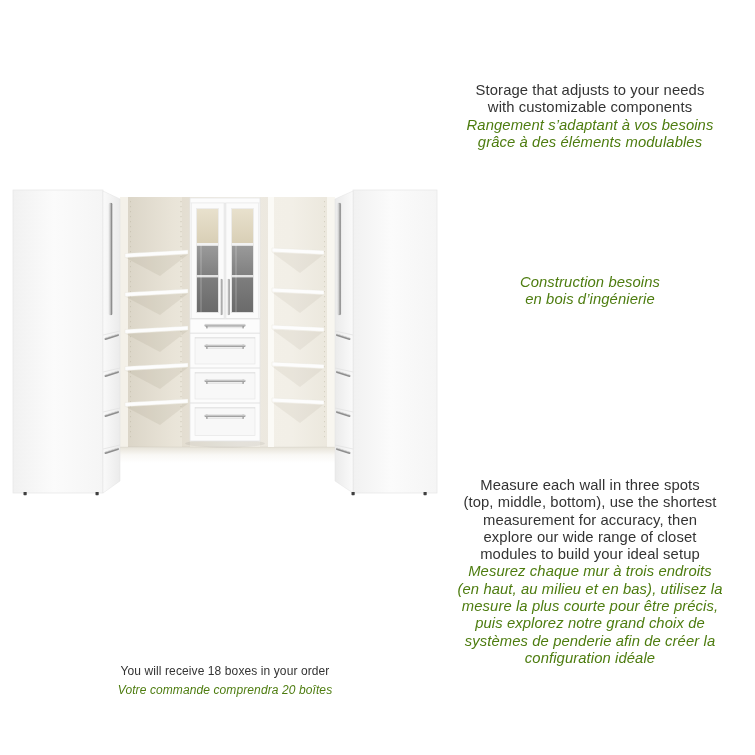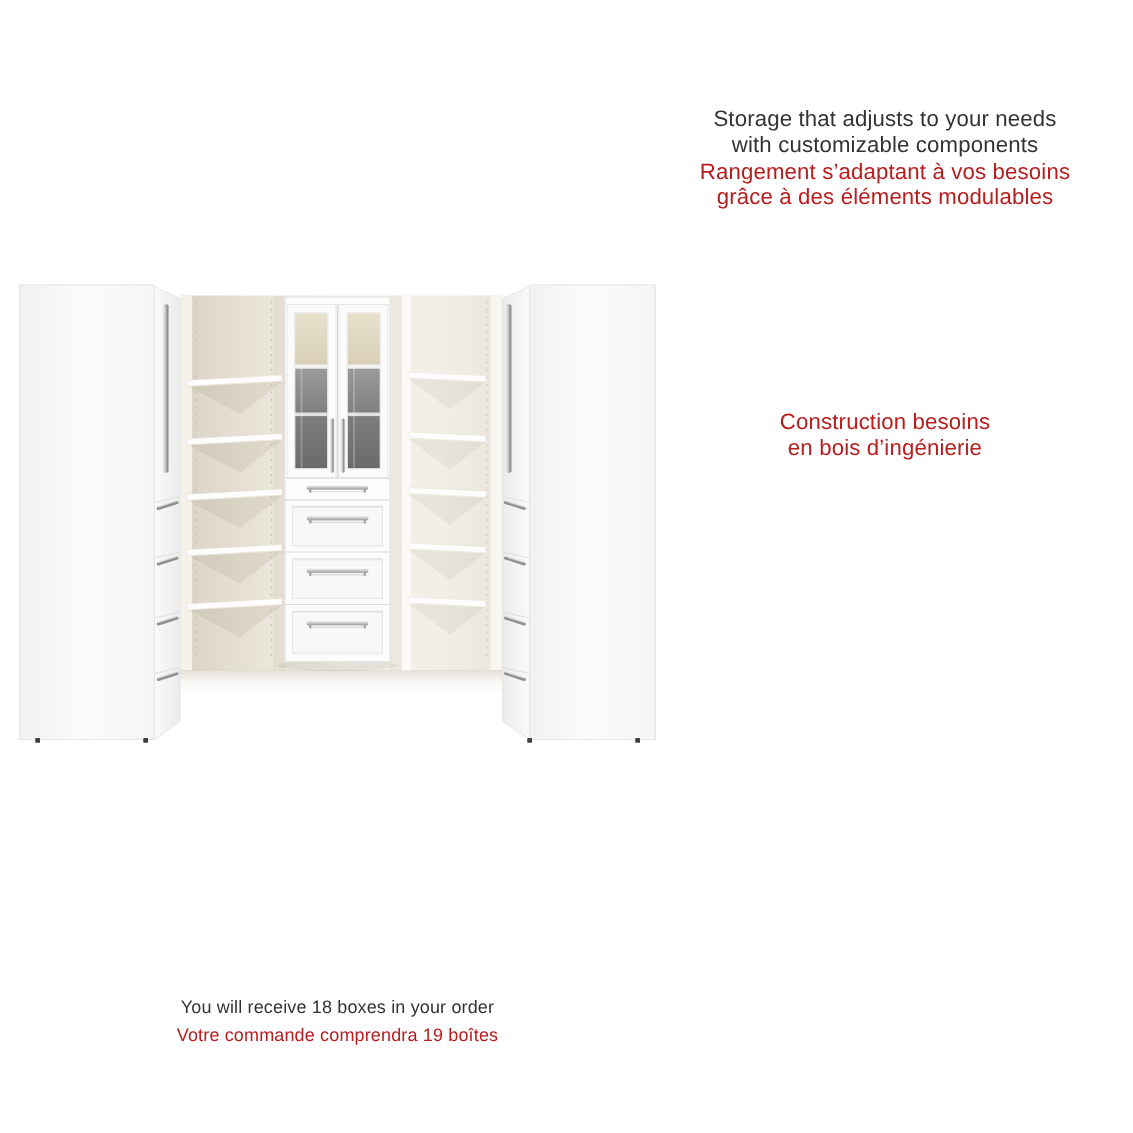--- a/index.html
+++ b/index.html
@@ -5,23 +5,23 @@
   html,body{margin:0;padding:0;}
   body{
     width:755px;height:755px;position:relative;background:#ffffff;
     font-family:"Liberation Sans","DejaVu Sans",sans-serif;
     overflow:hidden;
   }
   .closet-figure{position:absolute;left:10px;top:185px;width:430px;height:315px;margin:0;}
   .feature{position:absolute;text-align:center;font-size:14.8px;line-height:17.3px;letter-spacing:.1px;}
   .feature p{margin:0;white-space:pre-line;}
   .en{color:#333333;}
-  .fr{color:#b91c1c;}
+  .fr{color:#4d7c0f;font-style:italic;}
   .order-note{font-size:12px;line-height:19px;}
-  #feature-1{left:430px;top:72px;width:320px;}
+  #feature-1{left:430px;top:82px;width:320px;}
   #feature-2{left:430px;top:274px;width:320px;}
   #feature-3{left:425px;top:477px;width:330px;}
   #order-note{left:40px;top:662px;width:370px;}
 </style>
 </head>
 <body>
 
 <figure class="closet-figure">
 <svg viewBox="0 0 430 315" width="430" height="315" xmlns="http://www.w3.org/2000/svg">
   <defs>
@@ -235,18 +235,29 @@
   <p class="fr">Rangement s’adaptant à vos besoins
 grâce à des éléments modulables</p>
 </div>
 
 <div class="feature" id="feature-2">
   <p class="fr">Construction besoins
 en bois d’ingénierie</p>
 </div>
 
 <div class="feature" id="feature-3">
+  <p class="en">Measure each wall in three spots
+(top, middle, bottom), use the shortest
+measurement for accuracy, then
+explore our wide range of closet
+modules to build your ideal setup</p>
+  <p class="fr">Mesurez chaque mur à trois endroits
+(en haut, au milieu et en bas), utilisez la
+mesure la plus courte pour être précis,
+puis explorez notre grand choix de
+systèmes de penderie afin de créer la
+configuration idéale</p>
 </div>
 
 <div class="feature order-note" id="order-note">
   <p class="en">You will receive 18 boxes in your order</p>
-  <p class="fr">Votre commande comprendra 19 boîtes</p>
+  <p class="fr">Votre commande comprendra 20 boîtes</p>
 </div>
 
 </body></html>

